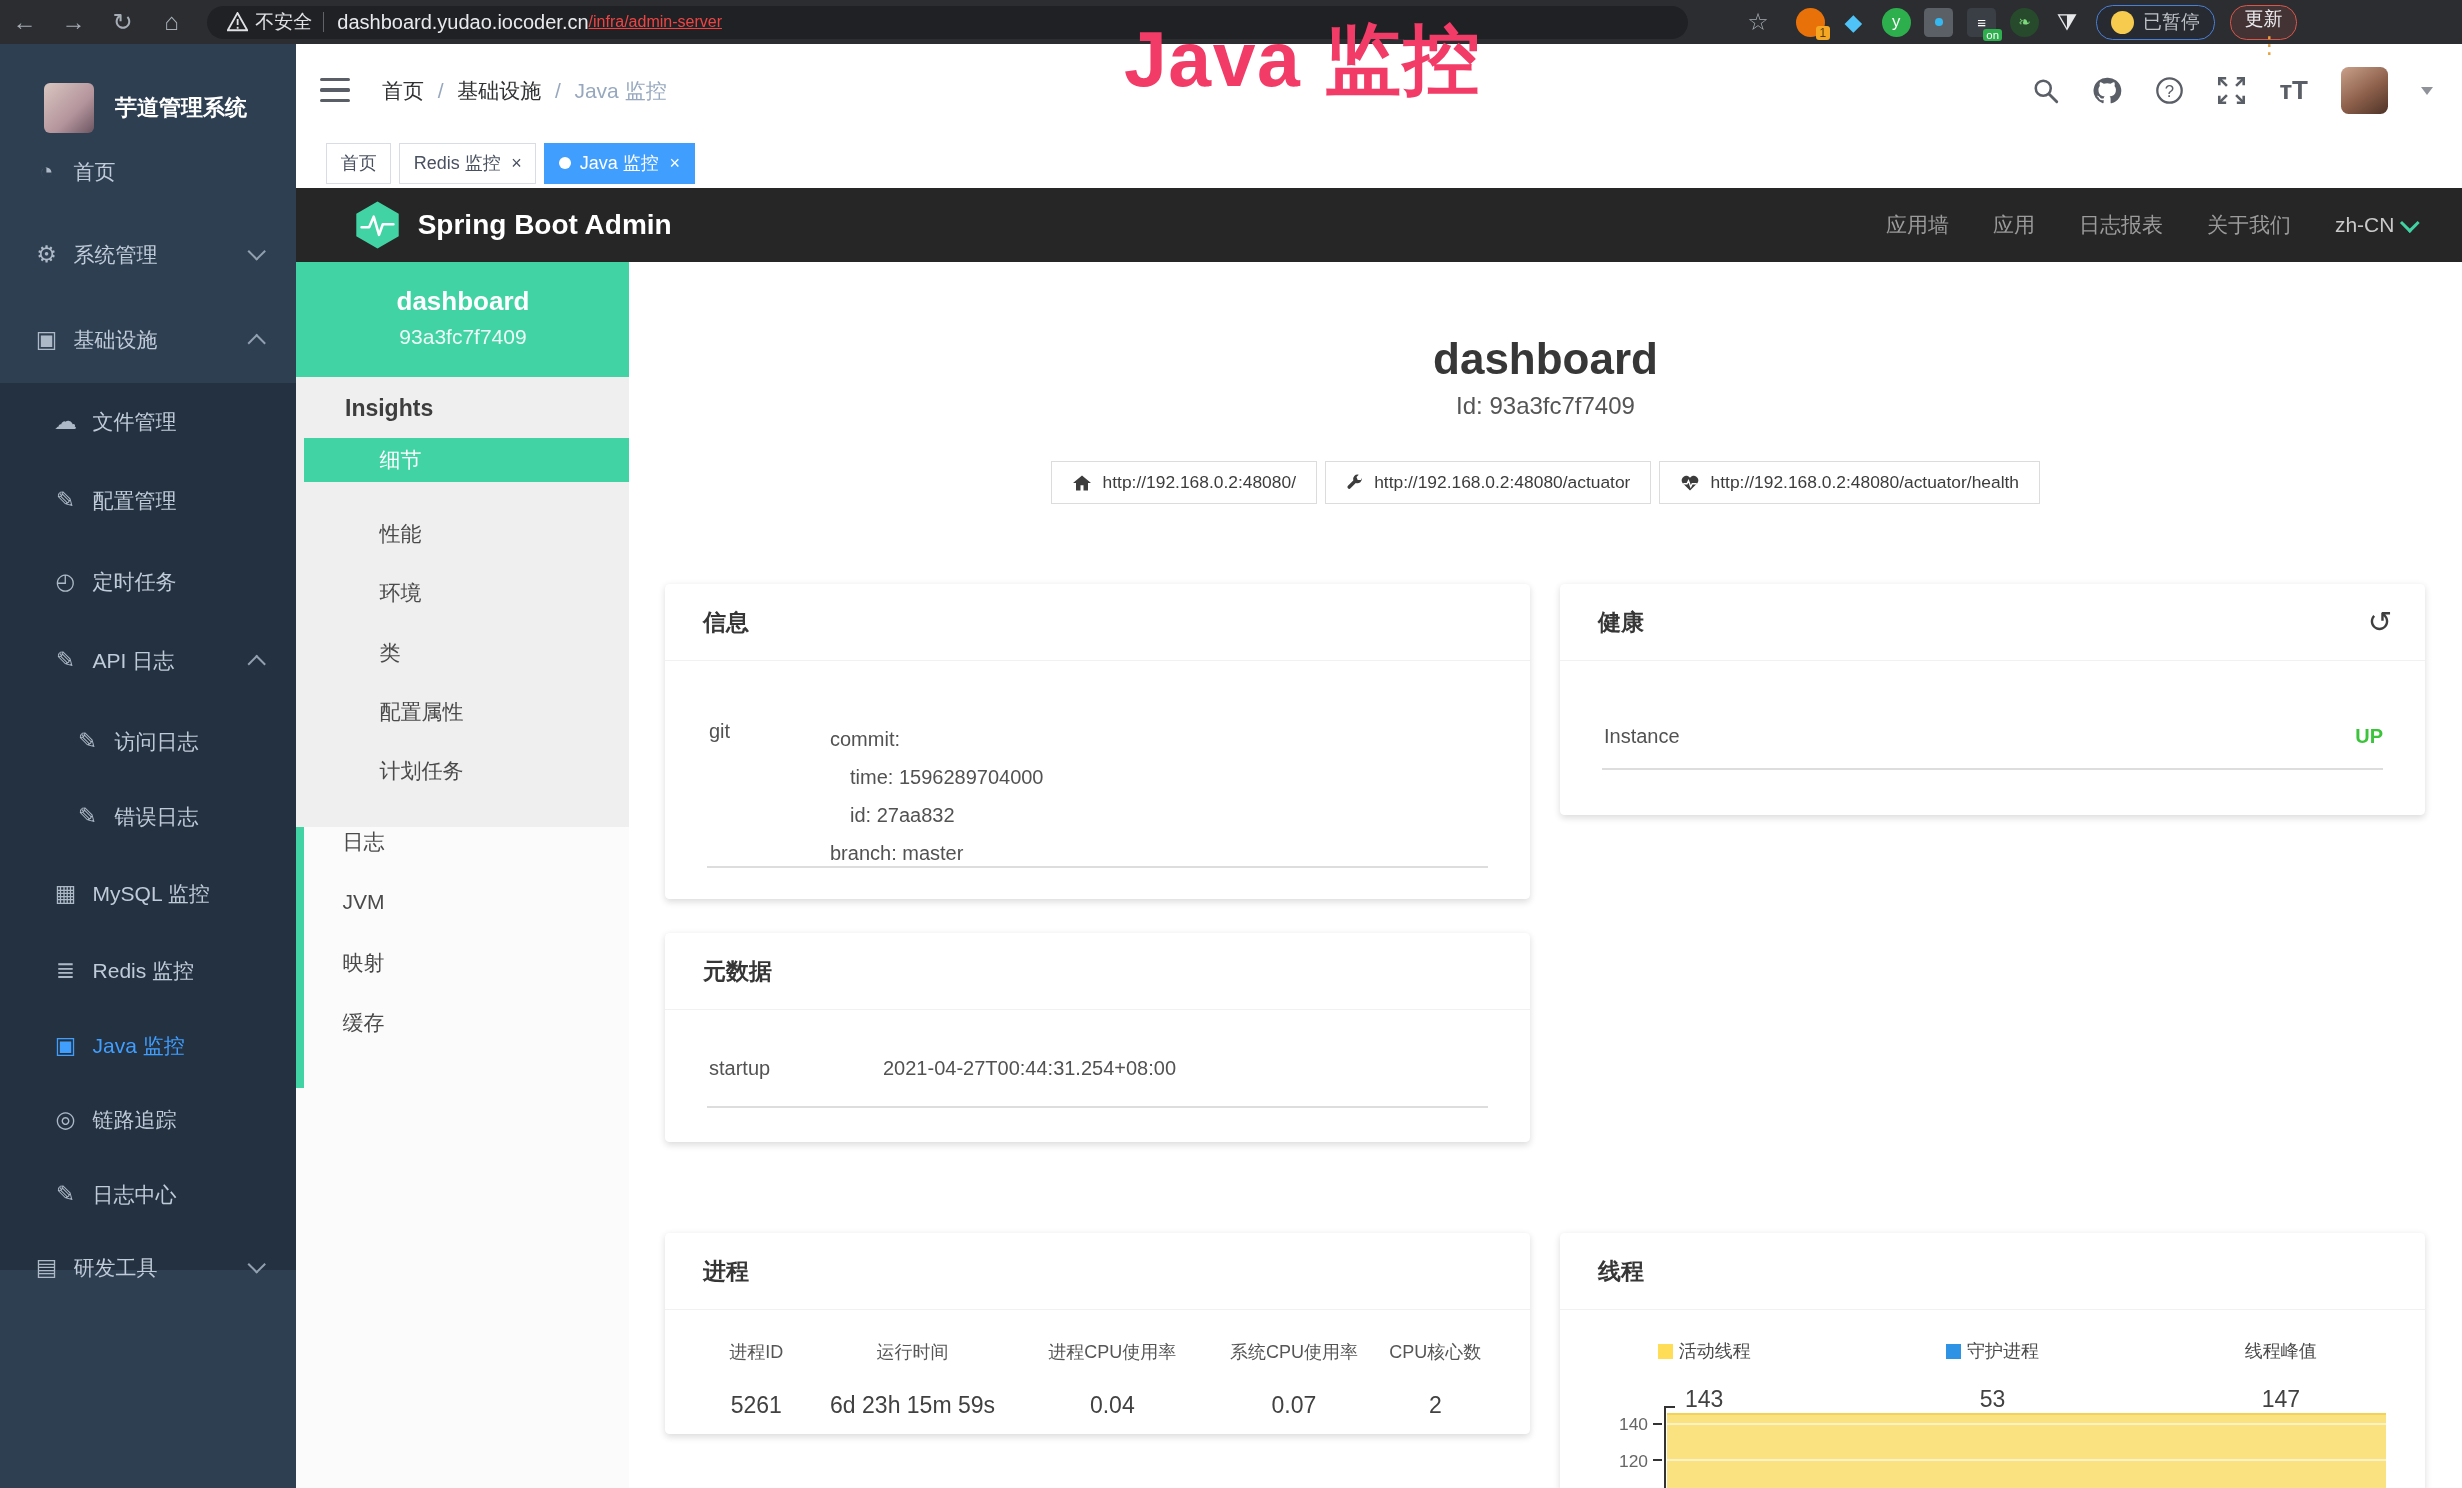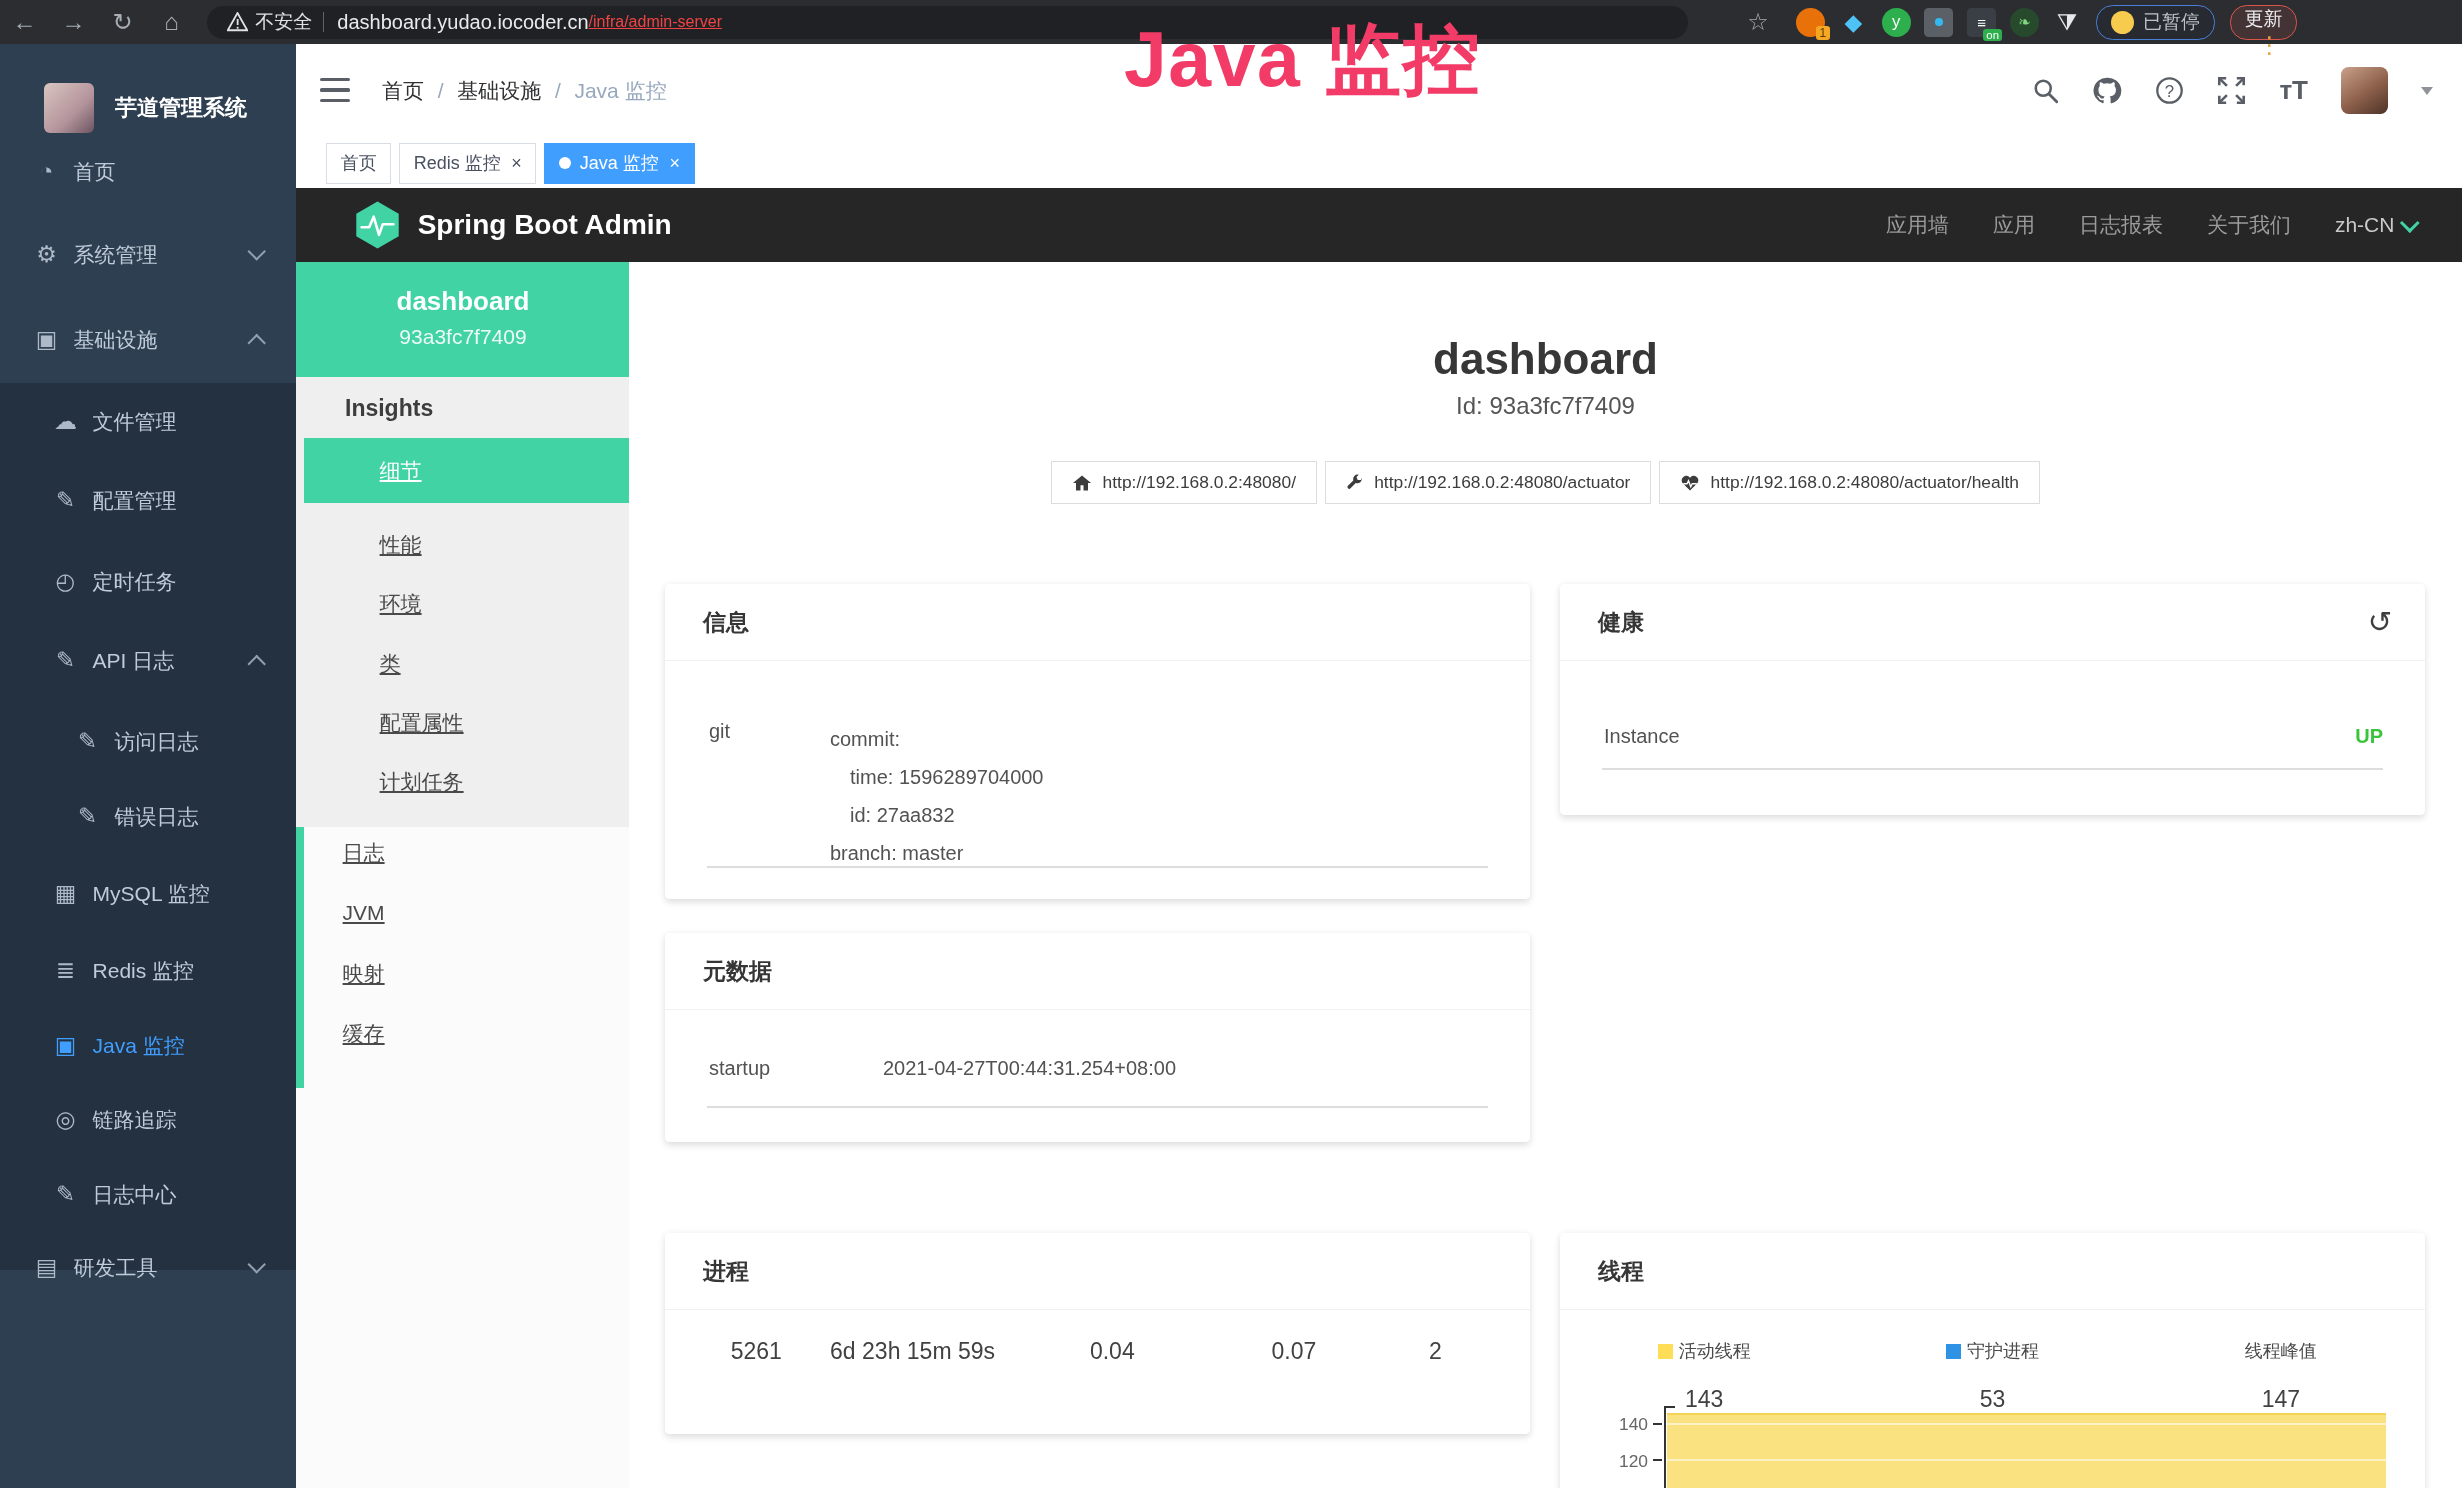--- a/index.html
+++ b/index.html
@@ -79,22 +79,22 @@
     transform:rotate(45deg);margin-top:-4.6px;}
 
   
   #sba-sidebar{position:absolute;left:296px;top:262px;width:334px;height:1227px;background:#fbfbfb;z-index:1;}
   #sba-side-head{position:absolute;left:0;top:0;width:334px;height:115px;background:#42d3a5;color:#fff;text-align:center;}
   #sba-app-name{font-size:26px;font-weight:bold;margin-top:24px;}
   #sba-app-id{font-size:21px;color:rgba(255,255,255,.9);margin-top:7.6px;}
   #insights-block{position:absolute;left:0;top:115px;width:334px;height:450px;background:#efefef;}
   #green-border{position:absolute;left:0;top:115px;width:7.6px;height:711px;background:#42d3a5;}
   .sba-side-label{position:absolute;left:49px;font-size:23px;font-weight:bold;color:#3d3d3d;}
-  .sba-item{position:absolute;left:7.6px;width:326px;height:65px;display:flex;align-items:center;
-    font-size:21px;color:#4a4a4a;cursor:pointer;text-decoration:underline;}
+  .sba-item{position:absolute;left:7.6px;width:326px;height:44px;display:flex;align-items:center;
+    font-size:21px;color:#4a4a4a;cursor:pointer;}
   .sba-item .t1{margin-left:76px;}
   .sba-item .t0{margin-left:39px;}
   .sba-item.active{background:#42d3a5;color:#fff;}
 
   
   #sba-main{position:absolute;left:629px;top:262px;width:1833px;height:1227px;background:#fff;z-index:1;}
   #main-title{position:absolute;left:0;top:72px;width:1833px;text-align:center;font-size:44px;font-weight:600;color:#373737;}
   #main-id{position:absolute;left:0;top:130px;width:1833px;text-align:center;font-size:24px;color:#555;}
   #endpoints{position:absolute;left:0;top:199px;width:1833px;display:flex;justify-content:center;gap:7.6px;}
   .chip{height:41px;border:0.8px solid #dcdcdc;background:#fff;display:flex;align-items:center;
@@ -417,20 +417,27 @@
       <span style="width:174px">startup</span>
       <span>2021-04-27T00:44:31.254+08:00</span>
     </div>
     <div class="underline" style="top:173px"></div>
   </div>
 
   <div class="card" style="left:36px;top:971px;width:865px;height:201px">
     <div class="card-head">
       <span class="card-title">进程</span>
     </div>
+    <div class="pcols" style="margin-top:30px">
+      <span class="pcol phead pc0">进程ID</span>
+      <span class="pcol phead pc1">运行时间</span>
+      <span class="pcol phead pc2">进程CPU使用率</span>
+      <span class="pcol phead pc3">系统CPU使用率</span>
+      <span class="pcol phead pc4">CPU核心数</span>
+    </div>
     <div class="pcols" style="margin-top:28px">
       <span class="pcol pval pc0">5261</span>
       <span class="pcol pval pc1">6d 23h 15m 59s</span>
       <span class="pcol pval pc2">0.04</span>
       <span class="pcol pval pc3">0.07</span>
       <span class="pcol pval pc4">2</span>
     </div>
   </div>
 
   <div class="card" style="left:931px;top:971px;width:865px;height:319px">

